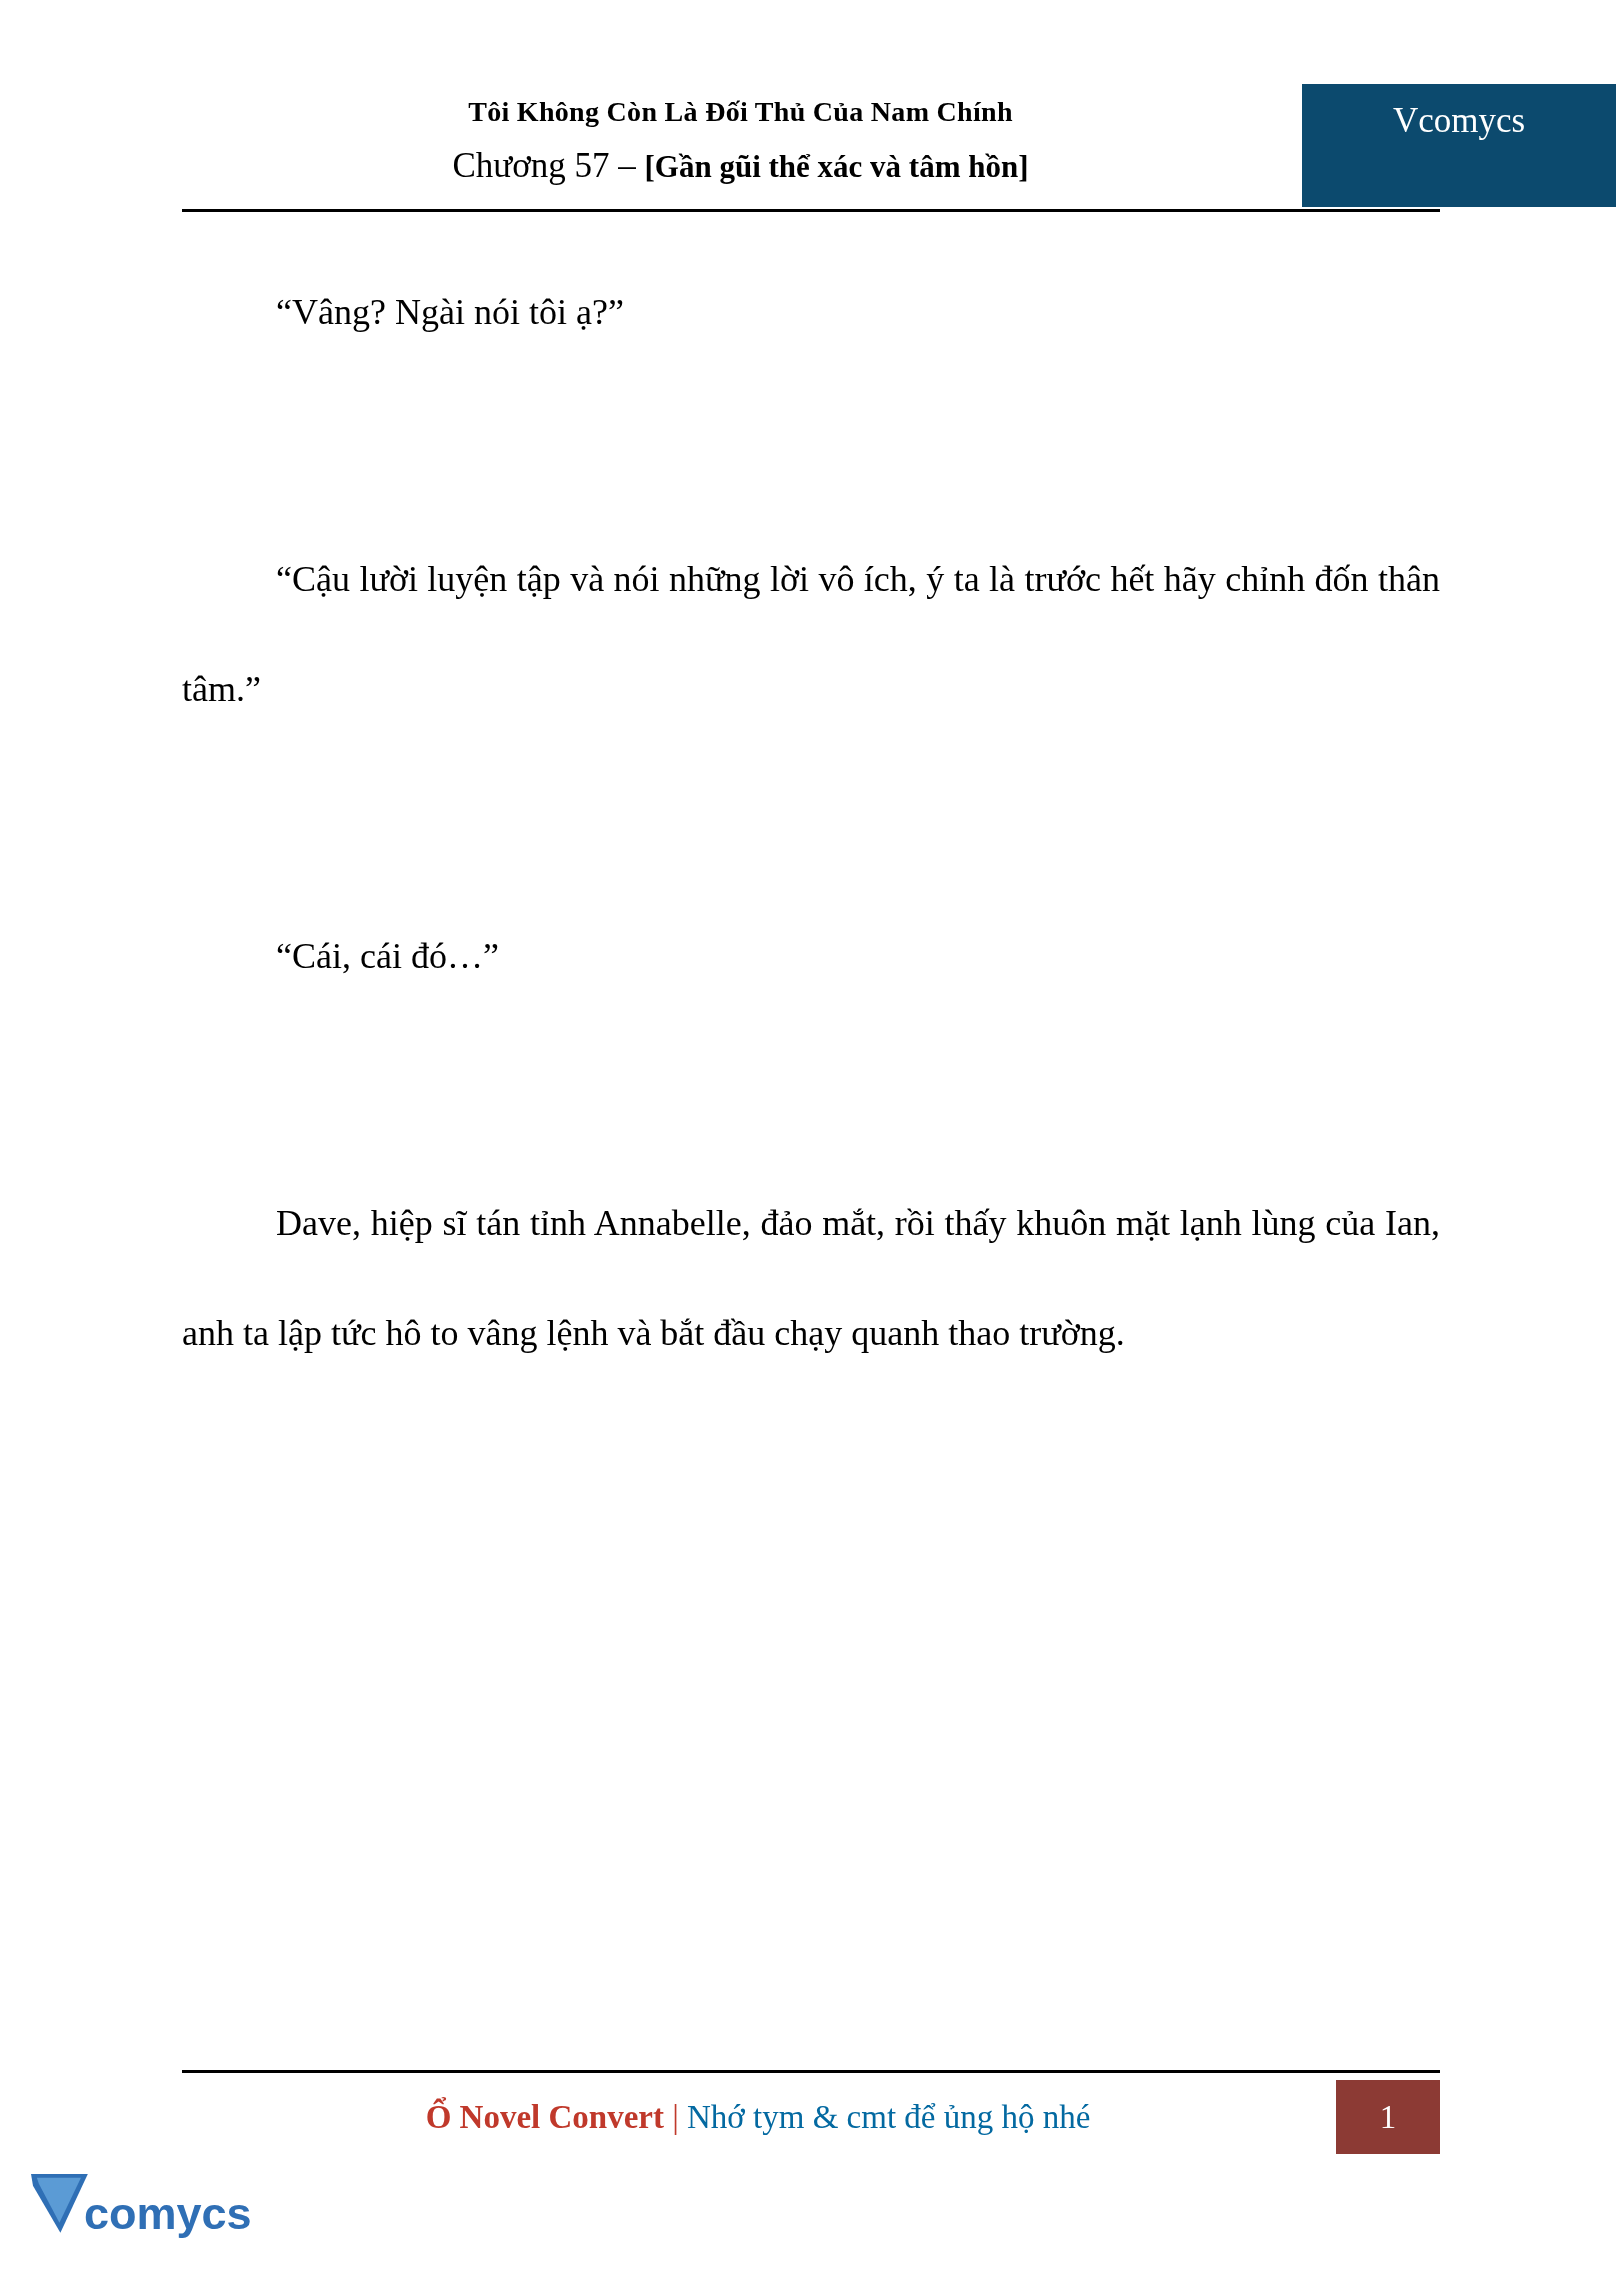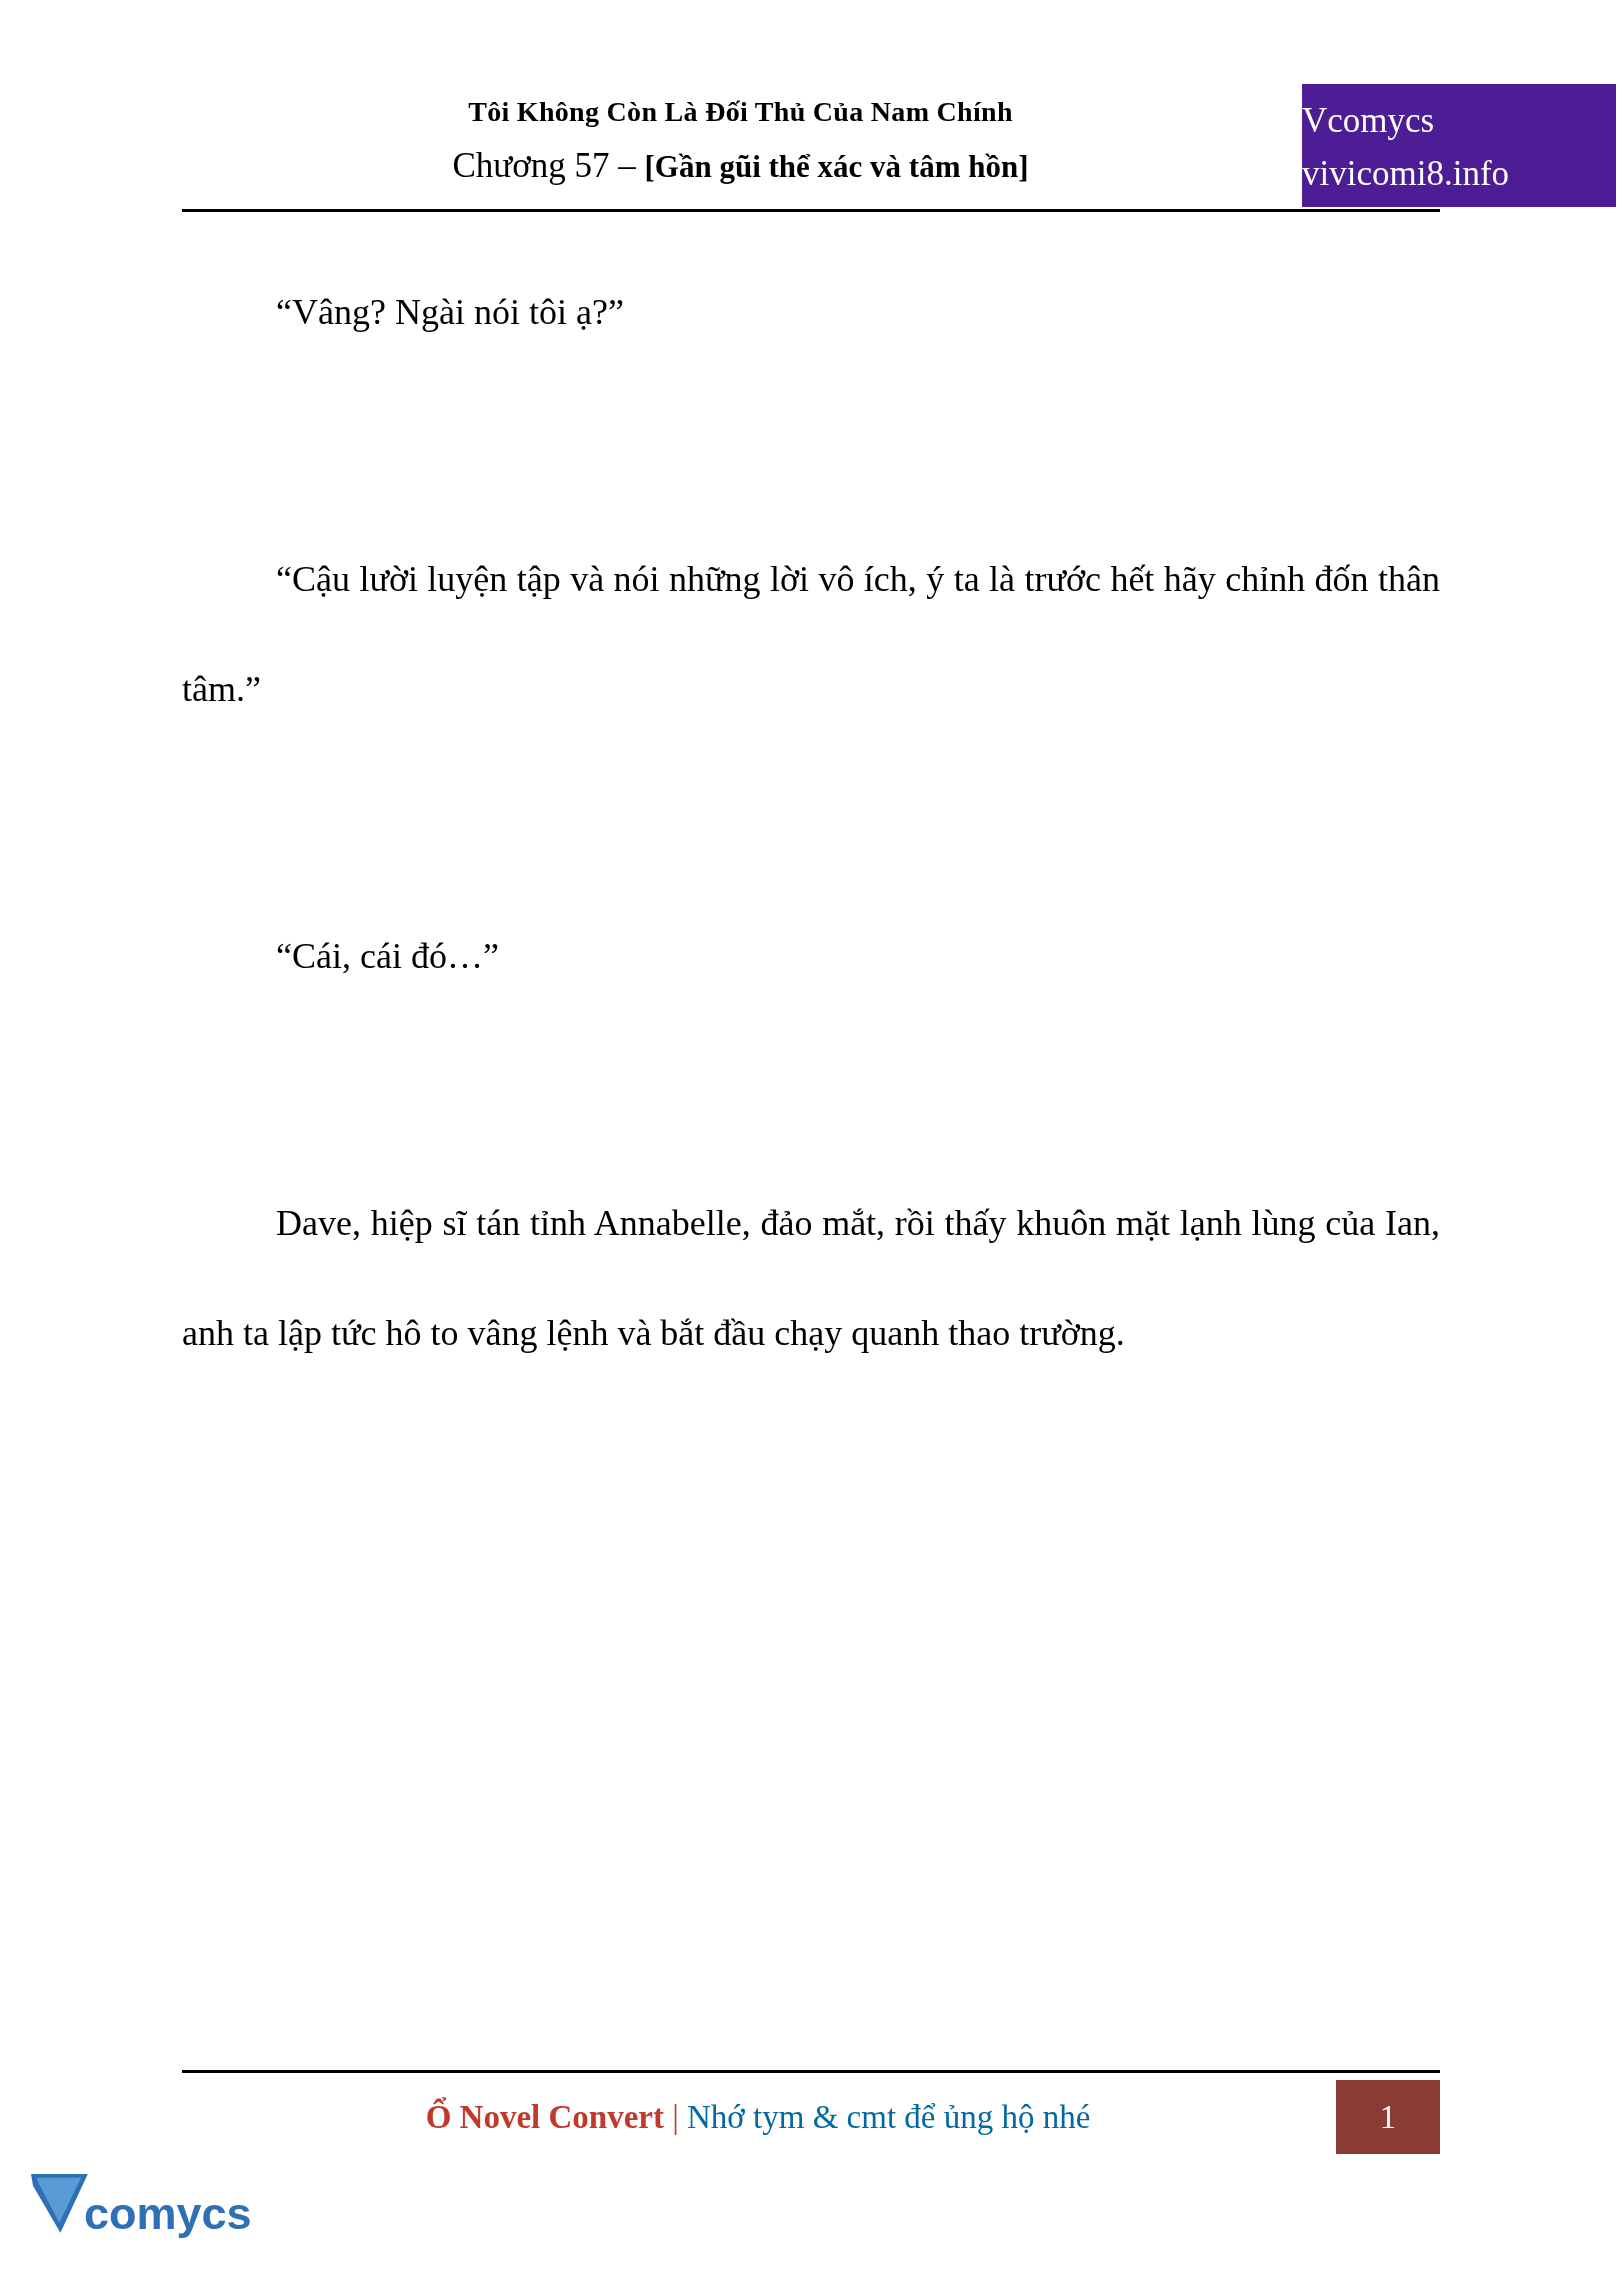--- a/index.html
+++ b/index.html
@@ -65,23 +65,23 @@
     font-weight: bold;
     font-size: 31px;
   }
 
   .header-badge {
     position: absolute;
     left: 1120px;
     top: 0px;
     width: 314px;
     height: 123px;
-    background: #4c1d95;
+    background: #0c4a6e;
     color: #ffffff;
-    text-align: left;
+    text-align: center;
     box-sizing: border-box;
     padding-top: 9.8px;
   }
   .header-badge .b1 {
     font-family: "Liberation Serif", serif;
     font-size: 35px;
     line-height: 53px;
   }
   .header-badge .b2 {
     font-family: "Liberation Serif", serif;
@@ -188,21 +188,20 @@
 
   <div class="header">
     <div class="header-titles">
       <div class="header-line1">Tôi Không Còn Là Đối Thủ Của Nam Chính</div>
       <div class="header-line2">
         <span class="chap">Chương 57 – </span><span class="bracket">[Gần gũi thể xác và tâm hồn]</span>
       </div>
     </div>
     <div class="header-badge">
       <div class="b1">Vcomycs</div>
-      <div class="b2">vivicomi8.info</div>
     </div>
     <div class="header-rule"></div>
   </div>
 
   <div class="content">
     <p class="para short">“Vâng? Ngài nói tôi ạ?”</p>
     <div class="gap-a"></div>
     <p class="para">“Cậu lười luyện tập và nói những lời vô ích, ý ta là trước hết hãy chỉnh đốn thân tâm.”</p>
     <div class="gap-b"></div>
     <p class="para short">“Cái, cái đó…”</p>

